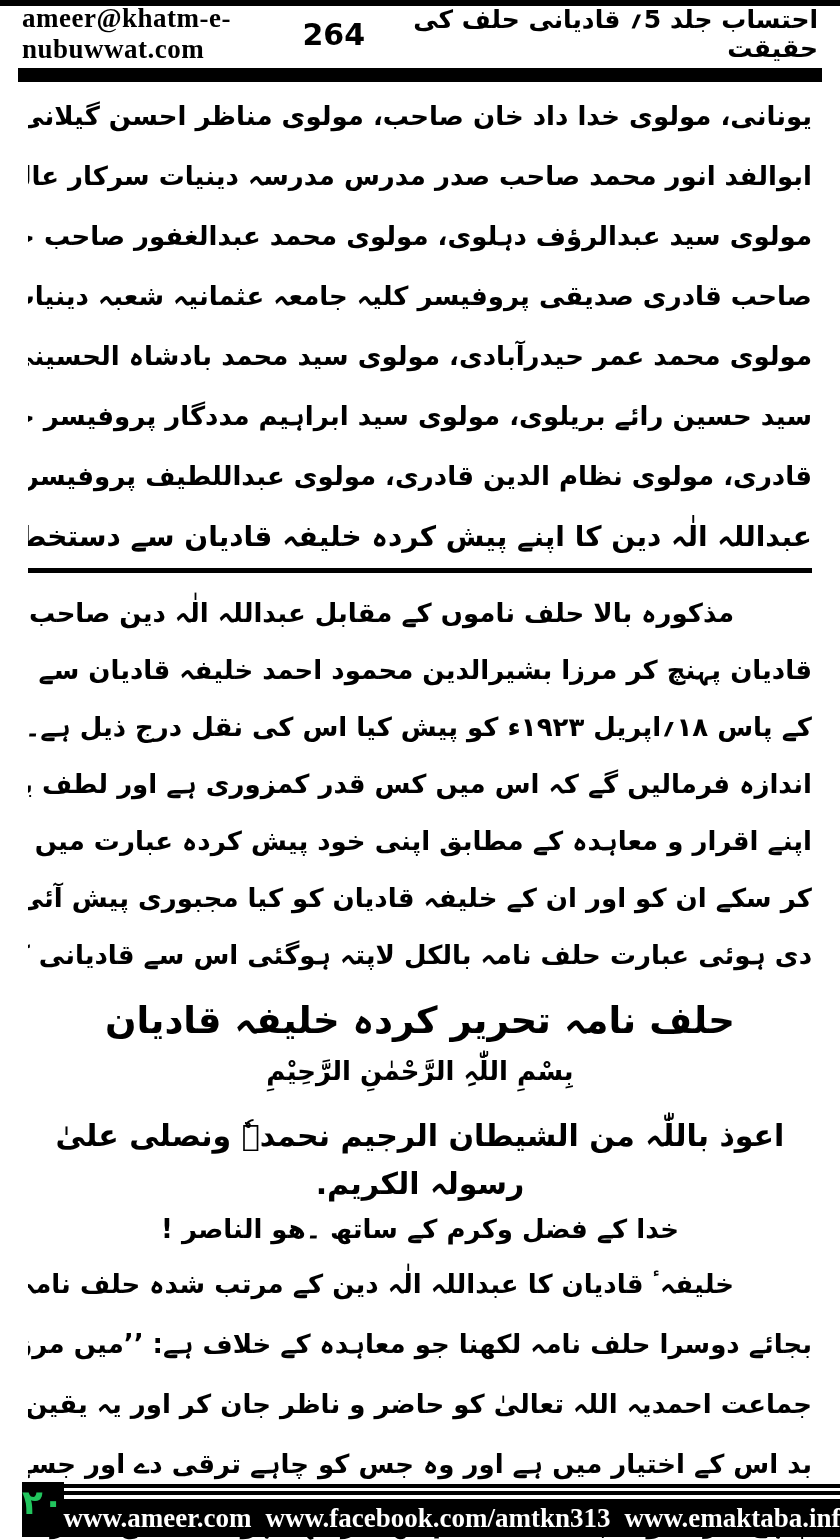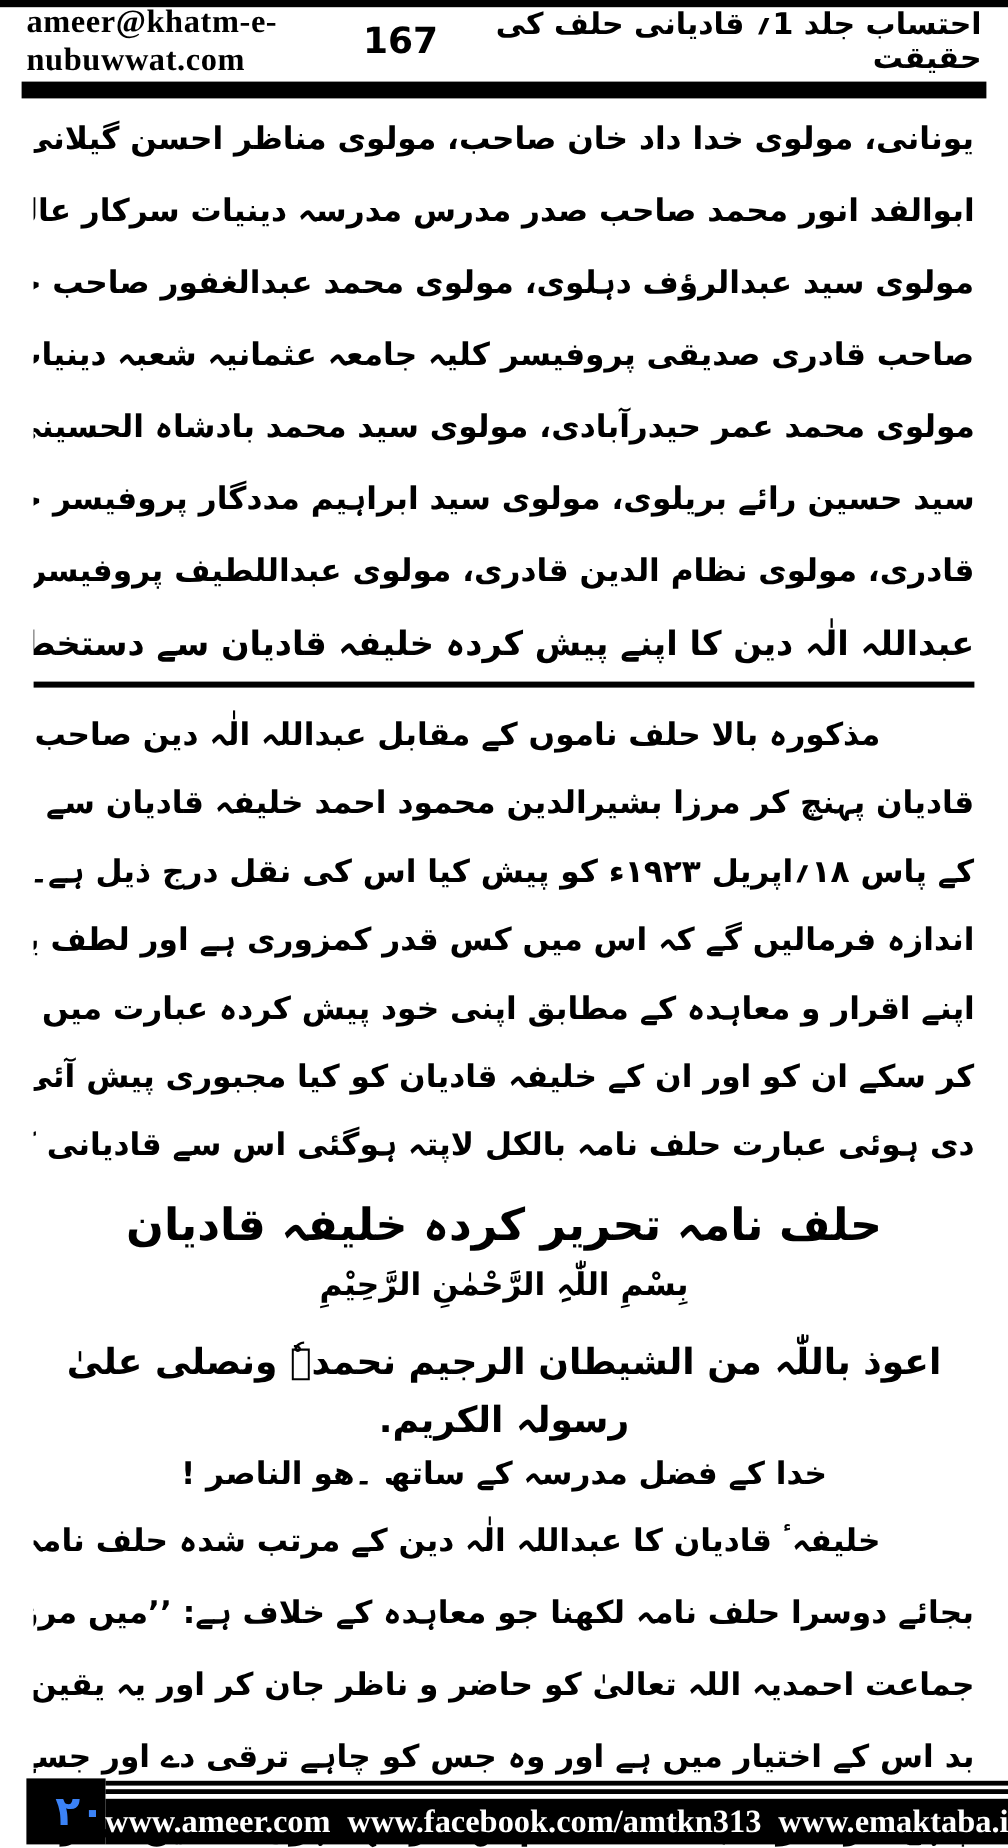--- a/index.html
+++ b/index.html
@@ -102,28 +102,26 @@
     right: 8px;
     bottom: 3px;
     display: flex;
     direction: ltr;
     align-items: stretch;
     height: 55px;
   }
   .footer-pagebox {
     width: 80px;
     background: #000;
-    color: #3b82f6;
-    display: flex;
-    align-items: center;
+    color: #22c55e;
+    display: flex;
     justify-content: center;
     font-size: 34px;
     font-weight: bold;
     direction: rtl;
-    padding-left: 24px;
   }
   .footer-bar {
     flex: 1;
     background: #000;
     margin-top: 2px;
     display: flex;
     flex-direction: column;
   }
   .footer-stripe { height: 3px; background: #fff; margin-top: 4px; }
   .footer-stripe.s2 { margin-top: 4px; height: 4px; }
@@ -142,22 +140,22 @@
 </style>
 </head>
 <body>
 
 <div class="page">
 
   <div class="top-line"></div>
 
   <div class="header">
     <span class="header-email">ameer@khatm-e-nubuwwat.com</span>
-    <span class="header-pageno">167</span>
-    <span class="header-title">احتساب جلد 1؍ قادیانی حلف کی حقیقت</span>
+    <span class="header-pageno">264</span>
+    <span class="header-title">احتساب جلد 5؍ قادیانی حلف کی حقیقت</span>
   </div>
 
   <div class="thick-rule"></div>
 
   <div class="body">
 
     <div class="p1">
       <div class="bline">یونانی، مولوی خدا داد خان صاحب، مولوی مناظر احسن گیلانی پروفیسر جامعہ عثمانیہ، مولوی</div>
       <div class="bline">ابوالفد انور محمد صاحب صدر مدرس مدرسہ دینیات سرکار عالی، مولوی تاج الدین شاہ قادری،</div>
       <div class="bline">مولوی سید عبدالرؤف دہلوی، مولوی محمد عبدالغفور صاحب حیدرآبادی، مولوی محمد عبدالقدیر</div>
@@ -178,21 +176,21 @@
       <div class="bline">کر سکے ان کو اور ان کے خلیفہ قادیان کو کیا مجبوری پیش آئی کہ عبداللہ الٰہ دین صاحب کی ترتیب</div>
       <div class="bline lastline">دی ہوئی عبارت حلف نامہ بالکل لاپتہ ہوگئی اس سے قادیانی کا فرار ثابت ہے۔</div>
     </div>
 
     <div class="h2">حلف نامہ تحریر کردہ خلیفہ قادیان</div>
 
     <div class="bismillah">بِسْمِ اللّٰہِ الرَّحْمٰنِ الرَّحِیْمِ</div>
 
     <div class="dua">اعوذ باللّٰہ من الشیطان الرجیم نحمدہٗ ونصلی علیٰ رسولہ الکریم.</div>
 
-    <div class="tagline">خدا کے فضل مدرسہ کے ساتھ ۔ھو الناصر !</div>
+    <div class="tagline">خدا کے فضل وکرم کے ساتھ ۔ھو الناصر !</div>
 
     <div class="p3">
       <div class="bline indent">خلیفہٴ قادیان کا عبداللہ الٰہ دین کے مرتب شدہ حلف نامہ پر دستخط کرنے کے</div>
       <div class="bline">بجائے دوسرا حلف نامہ لکھنا جو معاہدہ کے خلاف ہے: ’’میں مرزا بشیرالدین محمود احمد امام</div>
       <div class="bline">جماعت احمدیہ اللہ تعالیٰ کو حاضر و ناظر جان کر اور یہ یقین رکھتے ہوئے کہ تمام مخلوق کا نیک اور</div>
       <div class="bline">بد اس کے اختیار میں ہے اور وہ جس کو چاہے ترقی دے اور جسے چاہے زندہ کرے اور جسے</div>
       <div class="bline">چاہے مارے مؤکد بہ عذاب قسم کھا کر کہتا ہوں کہ میں حضرت مرزا غلام احمد صاحب کو مسیح</div>
     </div>
 
   </div>

